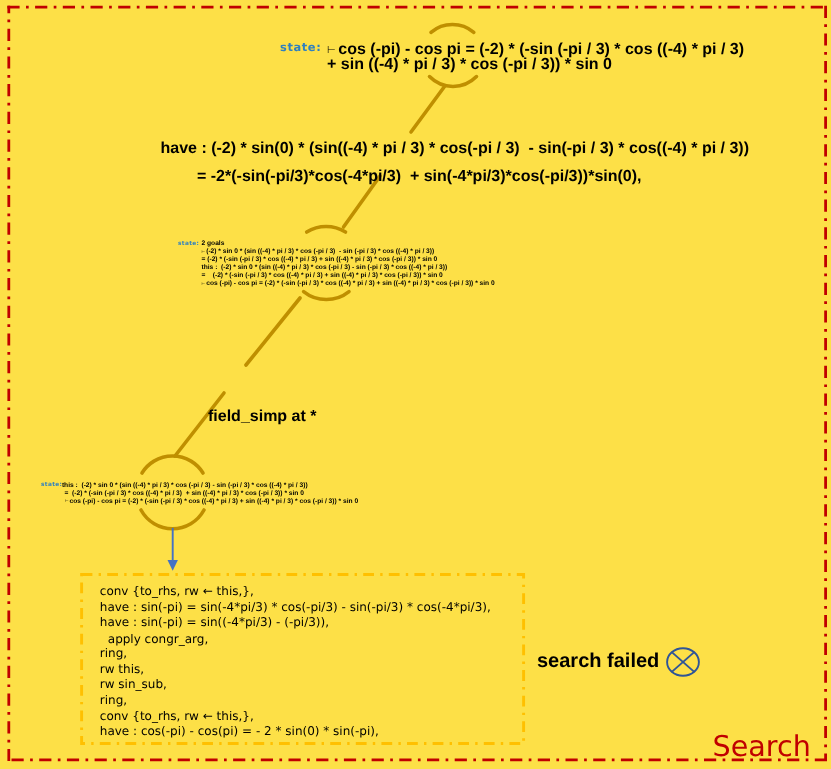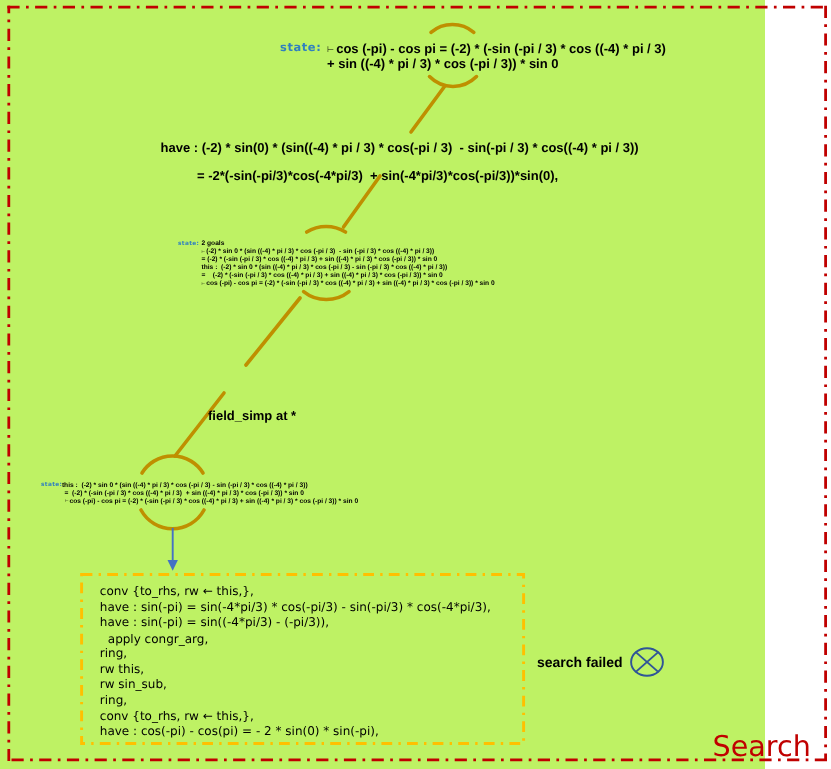--- a/index.html
+++ b/index.html
@@ -1,34 +1,34 @@
 <!DOCTYPE html>
 <html><head>
 <meta charset="utf-8">
 <style>
   html,body{margin:0;padding:0;}
   body{width:831px;height:769px;background:#ffffff;
        font-family:"Liberation Sans",sans-serif;overflow:hidden;
        -webkit-font-smoothing:antialiased;text-rendering:geometricPrecision;}
   .ts{font-style:normal;font-size:0.62em;font-weight:normal;position:relative;top:-0.06em;letter-spacing:-0.18em;font-family:"DejaVu Sans",sans-serif;}
-  #page{position:relative;width:765px;height:769px;background:#bef264;text-decoration:underline;}
+  #page{position:relative;width:831px;height:769px;background:#fde047;text-decoration:underline;}
   svg#graph{position:absolute;left:0;top:0;width:831px;height:769px;}
   .node{position:absolute;}
   .node .kw{position:absolute;white-space:pre;font-weight:bold;color:#3080bf;
             font-family:"DejaVu Sans",sans-serif;}
   .node .ln{position:absolute;white-space:pre;font-weight:bold;color:#000;}
-  .node.big .ln{font-size:13px;}
+  .node.big .ln{font-size:16px;}
   .node.big .kw{font-size:11.4px;letter-spacing:0.62px;}
   .node.small .ln{font-size:6.65px;}
   .node.small .kw{font-size:5.8px;letter-spacing:0.3px;}
   #codebox{position:absolute;box-sizing:border-box;}
   #codebox .cline{position:absolute;white-space:pre;font-weight:normal;color:#000;
                   font-family:"DejaVu Sans",sans-serif;font-size:12px;}
   #status{position:absolute;display:flex;align-items:center;}
-  #status .stext{font-size:14px;font-weight:bold;color:#000;white-space:pre;}
+  #status .stext{font-size:20px;font-weight:bold;color:#000;white-space:pre;}
   #searchlabel{position:absolute;font-family:"DejaVu Sans",sans-serif;
                font-size:28.6px;color:#c00000;white-space:pre;line-height:1;}
 </style>
 </head>
 <body>
 
 <div id="page">
 
   <svg id="graph" viewBox="0 0 831 769" xmlns="http://www.w3.org/2000/svg">
     <g stroke="#c00000" stroke-width="2.8" stroke-dasharray="12.2 6.4 2.7 6.4" fill="none">

